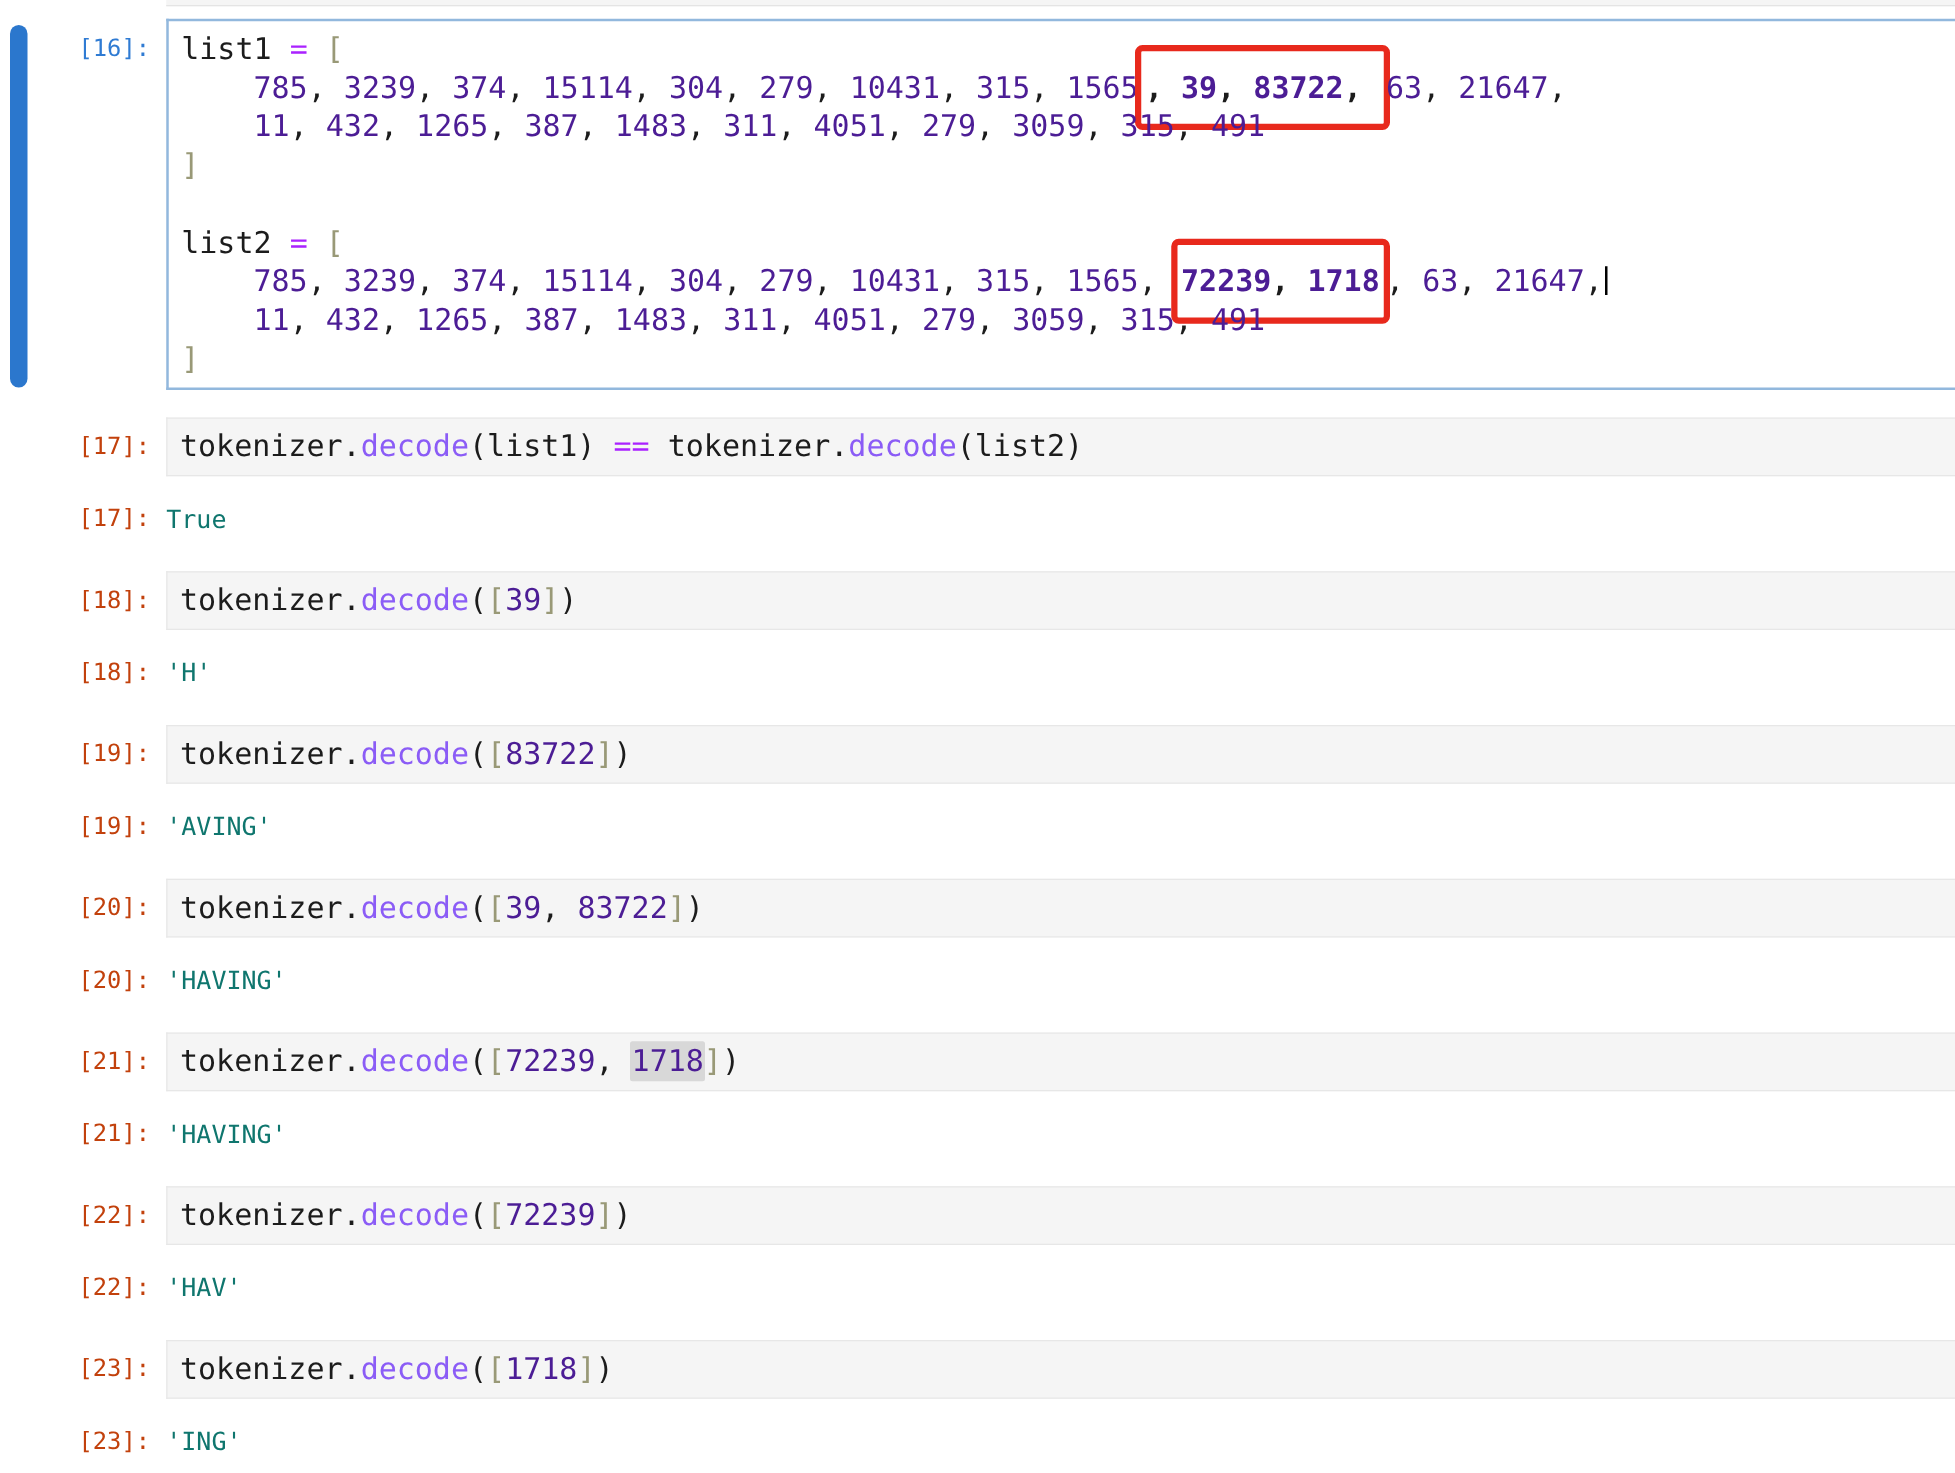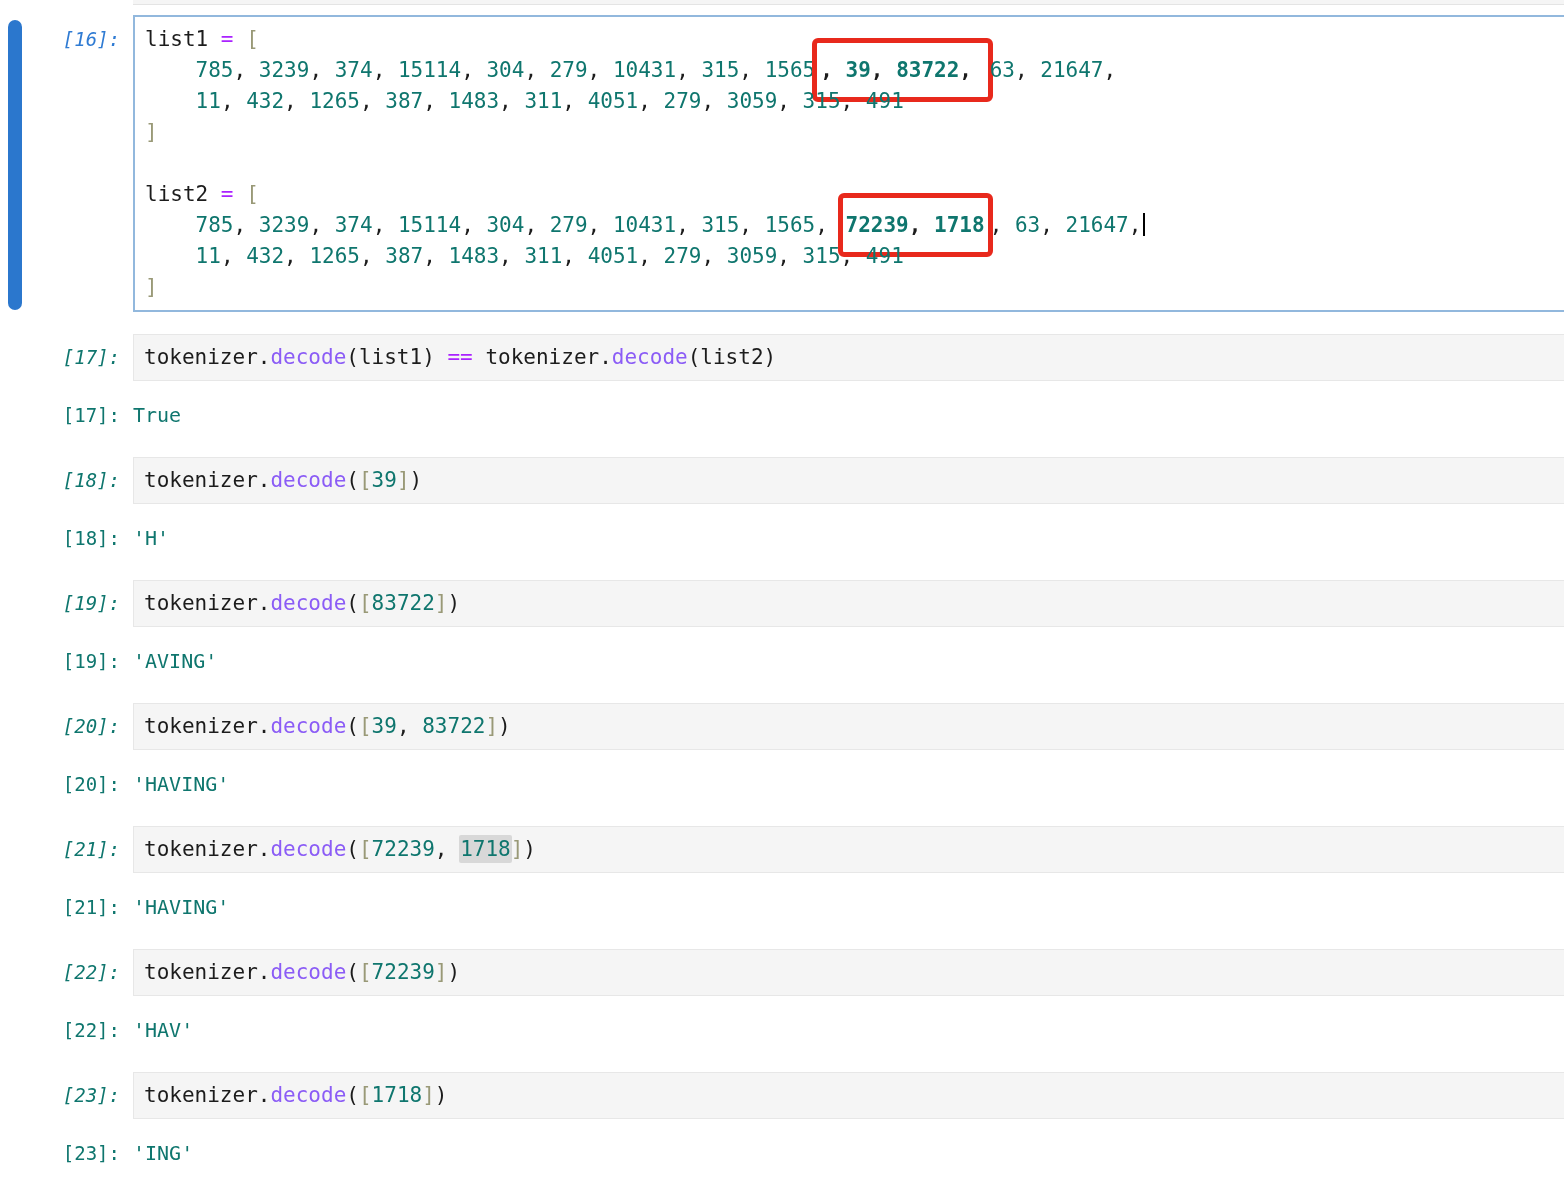--- a/index.html
+++ b/index.html
@@ -39,48 +39,48 @@
     background: #2b77cd;
   }
   .row { display: flex; align-items: stretch; }
   .prompt {
     flex: 0 0 133px;
     width: 133px;
     box-sizing: border-box;
     text-align: right;
     padding-right: 13px;
     font-size: 19px;
-    color: #0f766e;
+    color: #c2410c;
     white-space: pre;
   }
-  .in-row .prompt { padding-top: 8px; line-height: 31px; font-style: italic; }
+  .in-row .prompt { padding-top: 8px; line-height: 31px; }
   .row.active .prompt { color: #2f7bd3; padding-top: 9px; }
   .editor {
     flex: 1 1 auto;
     background: #f5f5f5;
     border: 1px solid #e7e7e7;
     border-right: none;
     padding: 7px 10px;
-    font-size: 21px;
+    font-size: 24px;
     line-height: 31px;
     white-space: pre;
     color: #1c1c1c;
     overflow: hidden;
   }
   .row.active .editor {
     background: #ffffff;
     border: 2px solid #92b8dd;
     border-right: none;
   }
   .code-line { min-height: 31px; }
   .tok-p { color: #1c1c1c; }
   .tok-o { color: #aa22ff; }
   .tok-f { color: #8b5cf6; }
   .tok-b { color: #999977; }
-  .tok-n { color: #0f766e; }
+  .tok-n { color: #4c1d95; }
   .redbox {
     border: 5px solid #e8291c;
     border-radius: 6px;
     padding: 15px 3px;
     margin: 0 -3px;
     font-weight: bold;
   }
   .hl {
     background: #d8d8d8;
     border-radius: 2px;

